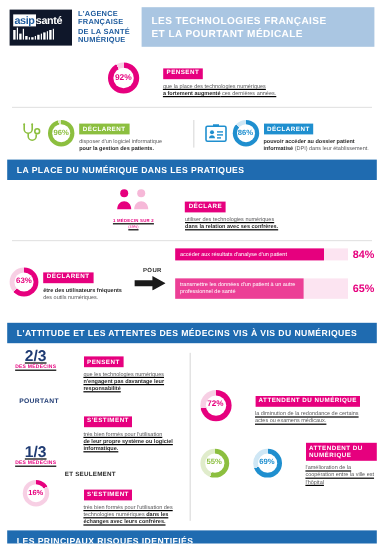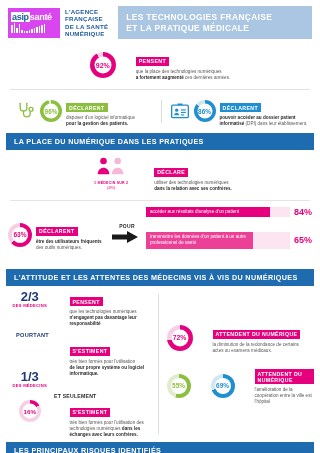--- a/index.html
+++ b/index.html
@@ -7,21 +7,21 @@
     width: 320px; height: 453px;
     background: #ffffff;
     font-family: "Liberation Sans", sans-serif;
     overflow: hidden;
   }
   #page { position: relative; width: 320px; height: 453px; background:#fff; }
 
   
   .masthead { display:flex; align-items:center; padding:6px 8px 4px 8px; }
   .logo-box {
-    width:52px; height:30px; background:#d946ef; position:relative;
+    width:52px; height:30px; background:#0f172a; position:relative;
     display:flex; flex-direction:column; justify-content:center; overflow:hidden;
   }
   .logo-word {
     font-size:9px; font-weight:bold; color:#ffffff; letter-spacing:-.3px;
     padding-left:3px; line-height:10px;
   }
   .logo-word .hl { background:#ffffff; color:#1f5c9e; padding:0 1px; }
   .logo-bars { display:flex; align-items:flex-end; height:11px; padding-left:3px; gap:1px; }
   .logo-bars i { display:block; width:1.5px; background:#ffffff; }
   .agency {
@@ -36,21 +36,21 @@
 
   
   .section-bar {
     background:#1f6bb0; color:#ffffff; font-size:7.2px; font-weight:bold;
     letter-spacing:.35px; padding:4px 8px; margin:0 6px;
   }
 
   
   .row { display:flex; }
   .center-block { display:flex; justify-content:center; padding:6px 0 4px 0; }
-  .stat { display:flex; align-items:center; gap:20px; }
+  .stat { display:flex; align-items:center; gap:20px;text-decoration:underline; }
 
   
   .donut { position:relative; flex:0 0 auto; border-radius:50%; }
   .donut .hole {
     position:absolute; border-radius:50%; background:#fff;
     top:50%; left:50%; transform:translate(-50%,-50%);
     display:flex; align-items:center; justify-content:center;
   }
   .donut .val { font-weight:bold; line-height:1; }
 
@@ -117,21 +117,21 @@
       </div>
     </div>
     <div class="agency">
       <div>L'AGENCE</div>
       <div>FRANÇAISE</div>
       <div>DE LA SANTÉ</div>
       <div>NUMÉRIQUE</div>
     </div>
     <div class="title-bar">
       <span>LES TECHNOLOGIES FRANÇAISE</span>
-      <span>ET LA PRATIQUE MÉDICALE</span>
+      <span>ET LA POURTANT MÉDICALE</span>
     </div>
   </div>
 
 
   <div class="center-block">
     <div class="stat">
       <div class="donut" style="width:26px;height:26px;background:conic-gradient(#e6007e 0 92%, #f7cfe4 92% 100%);">
         <div class="hole" style="width:17px;height:17px;">
           <span class="val" style="font-size:7px;color:#e6007e;">92%</span>
         </div>

